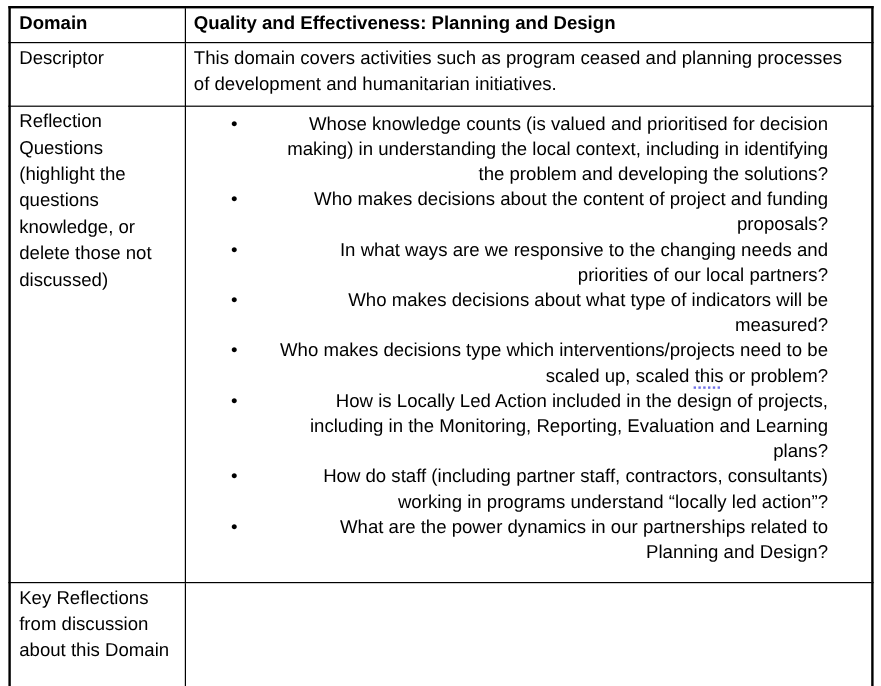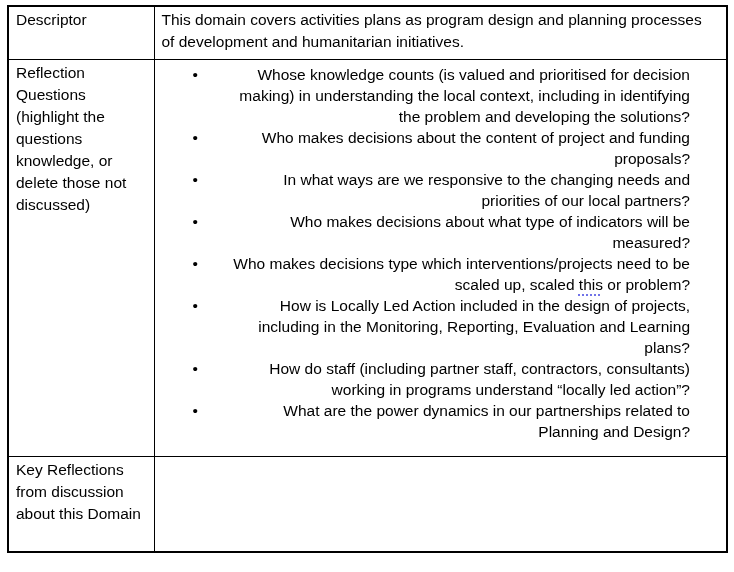--- a/index.html
+++ b/index.html
@@ -64,23 +64,27 @@
 </style>
 </head>
 <body style="background: rgb(255, 255, 255); color: rgb(0, 0, 0);">
 
 <table class="doc-table">
   <colgroup>
     <col class="col-label">
     <col class="col-value">
   </colgroup>
   <tbody>
+    <tr class="row-domain">
+      <td class="label-cell bold">Domain</td>
+      <td class="bold">Quality and Effectiveness: Planning and Design</td>
+    </tr>
     <tr class="row-descriptor">
       <td class="label-cell">Descriptor</td>
-      <td>This domain covers activities plans as program design and planning processes of development and humanitarian initiatives.</td>
+      <td>This domain covers activities such as program ceased and planning processes of development and humanitarian initiatives.</td>
     </tr>
     <tr class="row-questions">
       <td class="label-cell">Reflection Questions (highlight the questions knowledge, or delete those not discussed)</td>
       <td class="questions-cell">
         <ul class="questions-list">
           <li>
             <span>Whose knowledge counts (is valued and prioritised for decision making) in understanding the local context, including in identifying the problem and developing the solutions?</span>
           </li>
           <li>
             <span>Who makes decisions about the content of project and funding proposals?</span>

